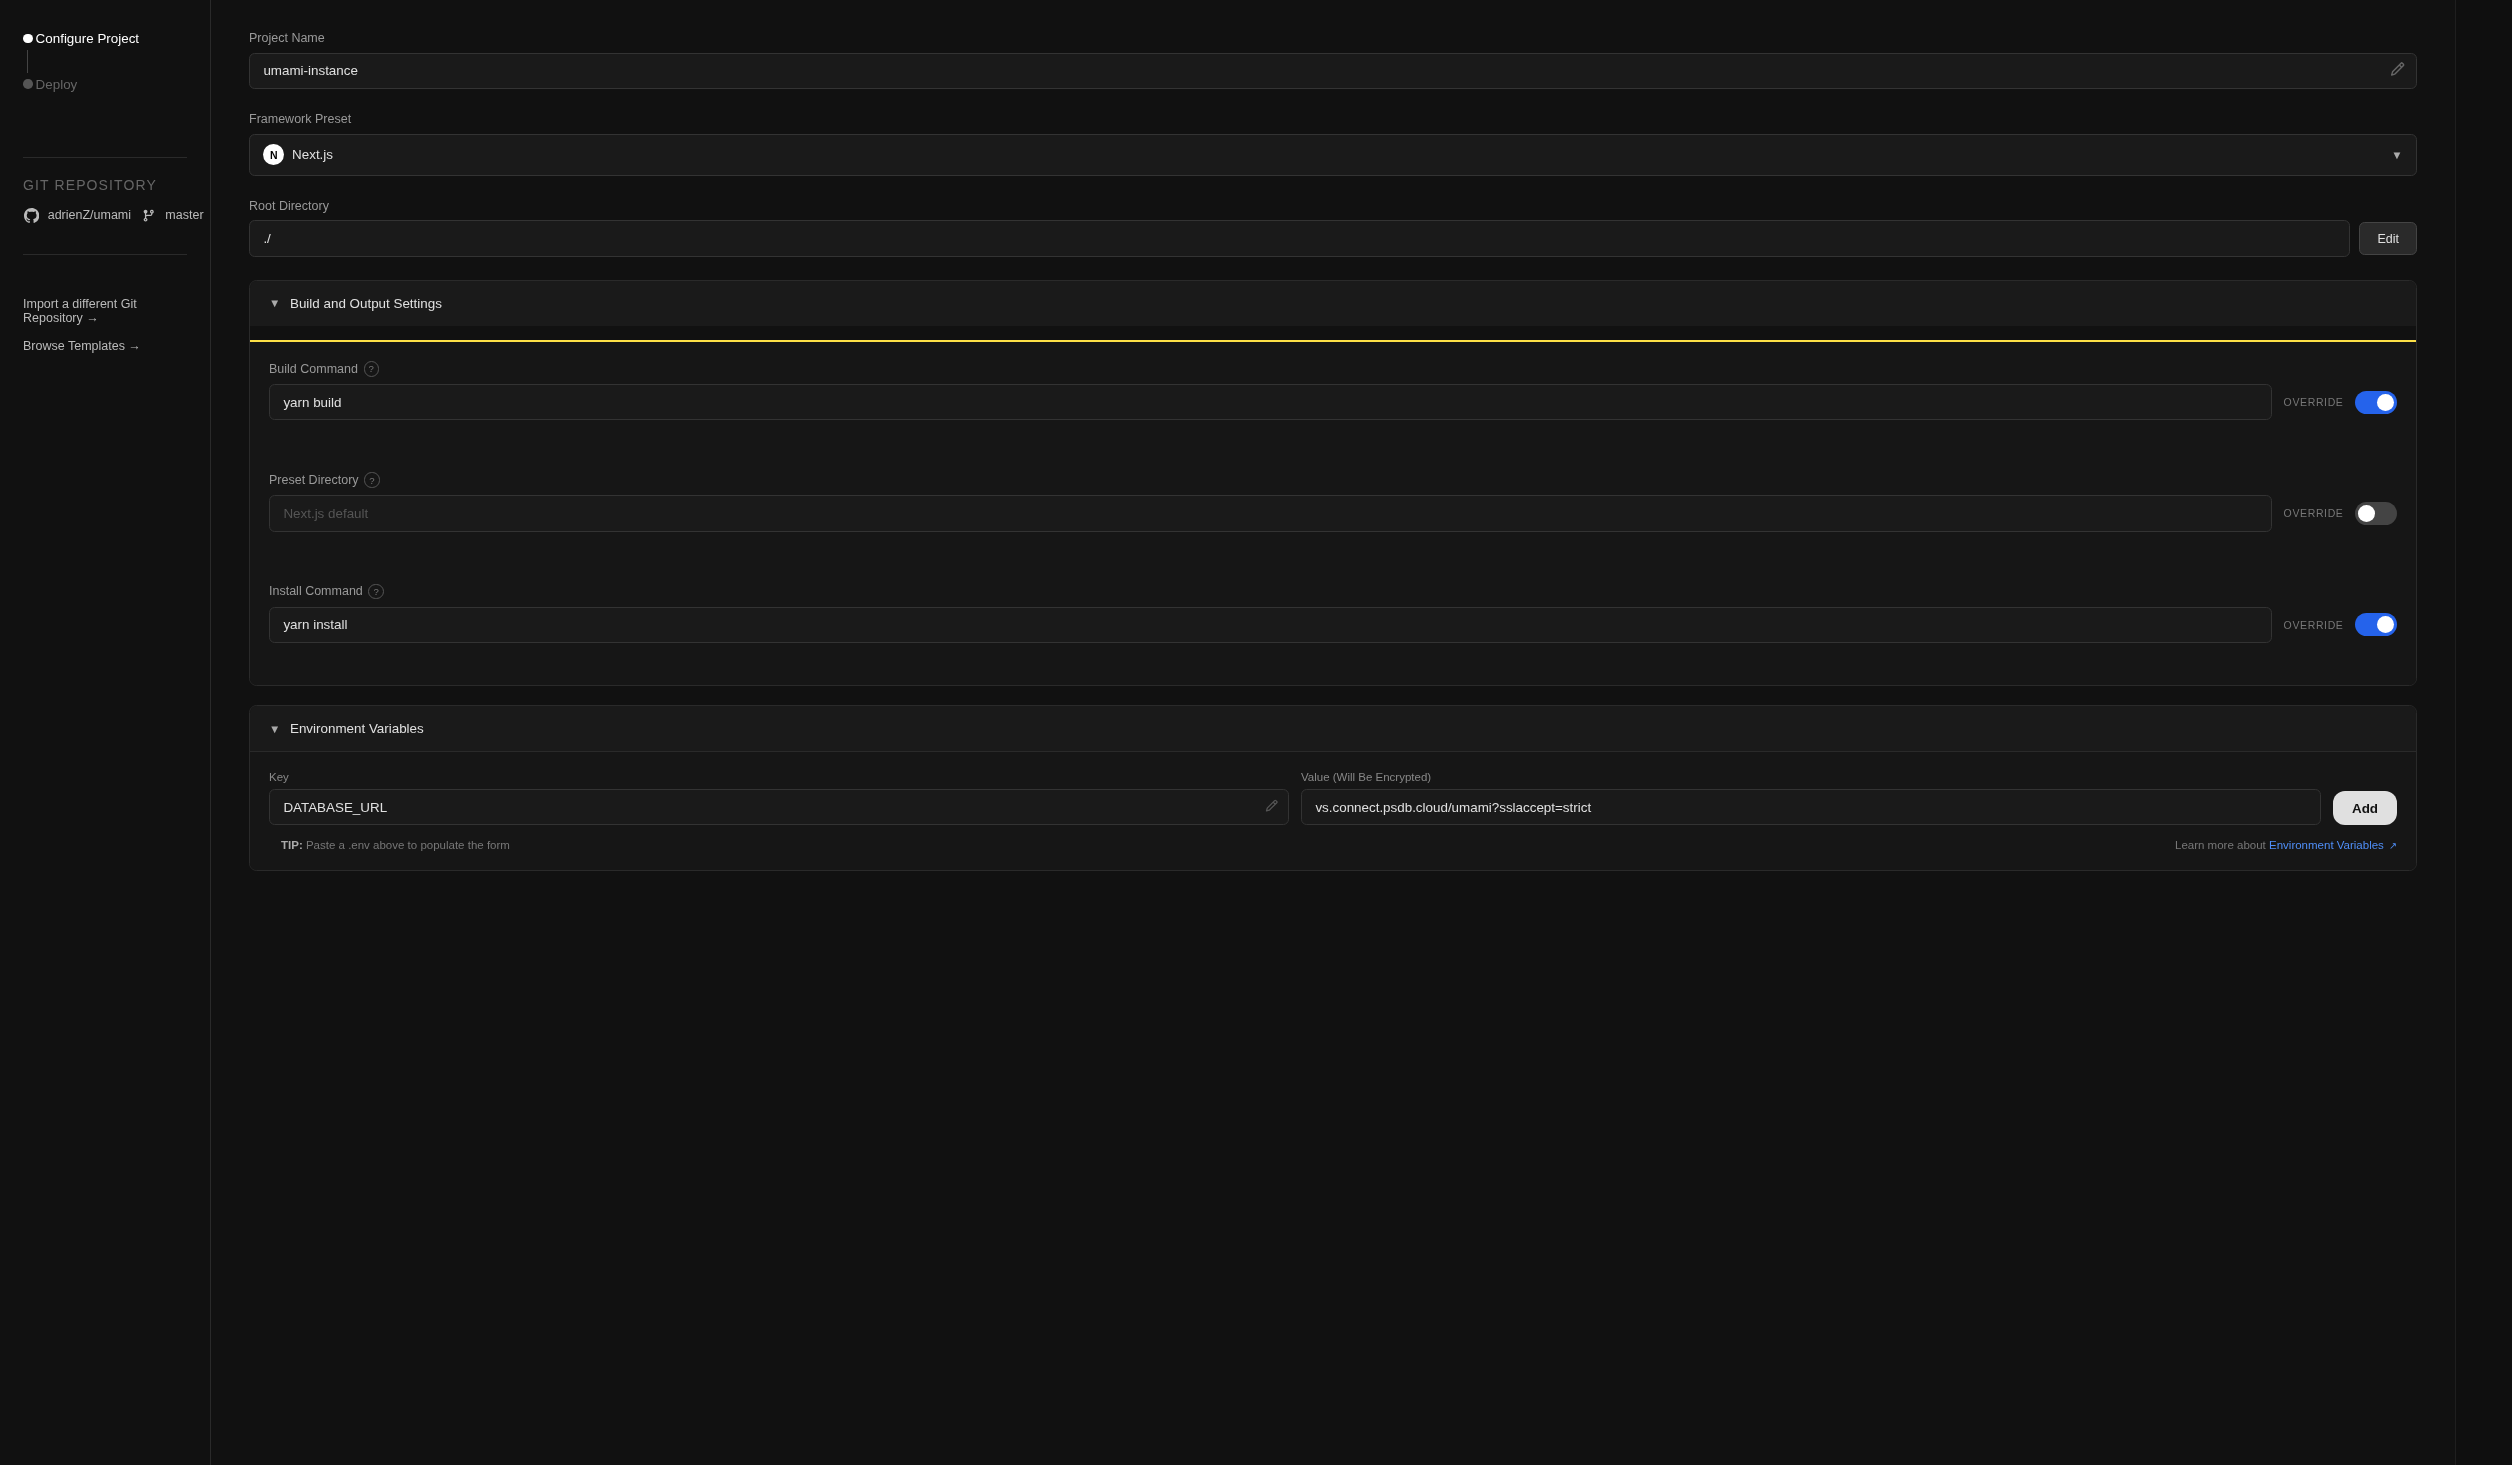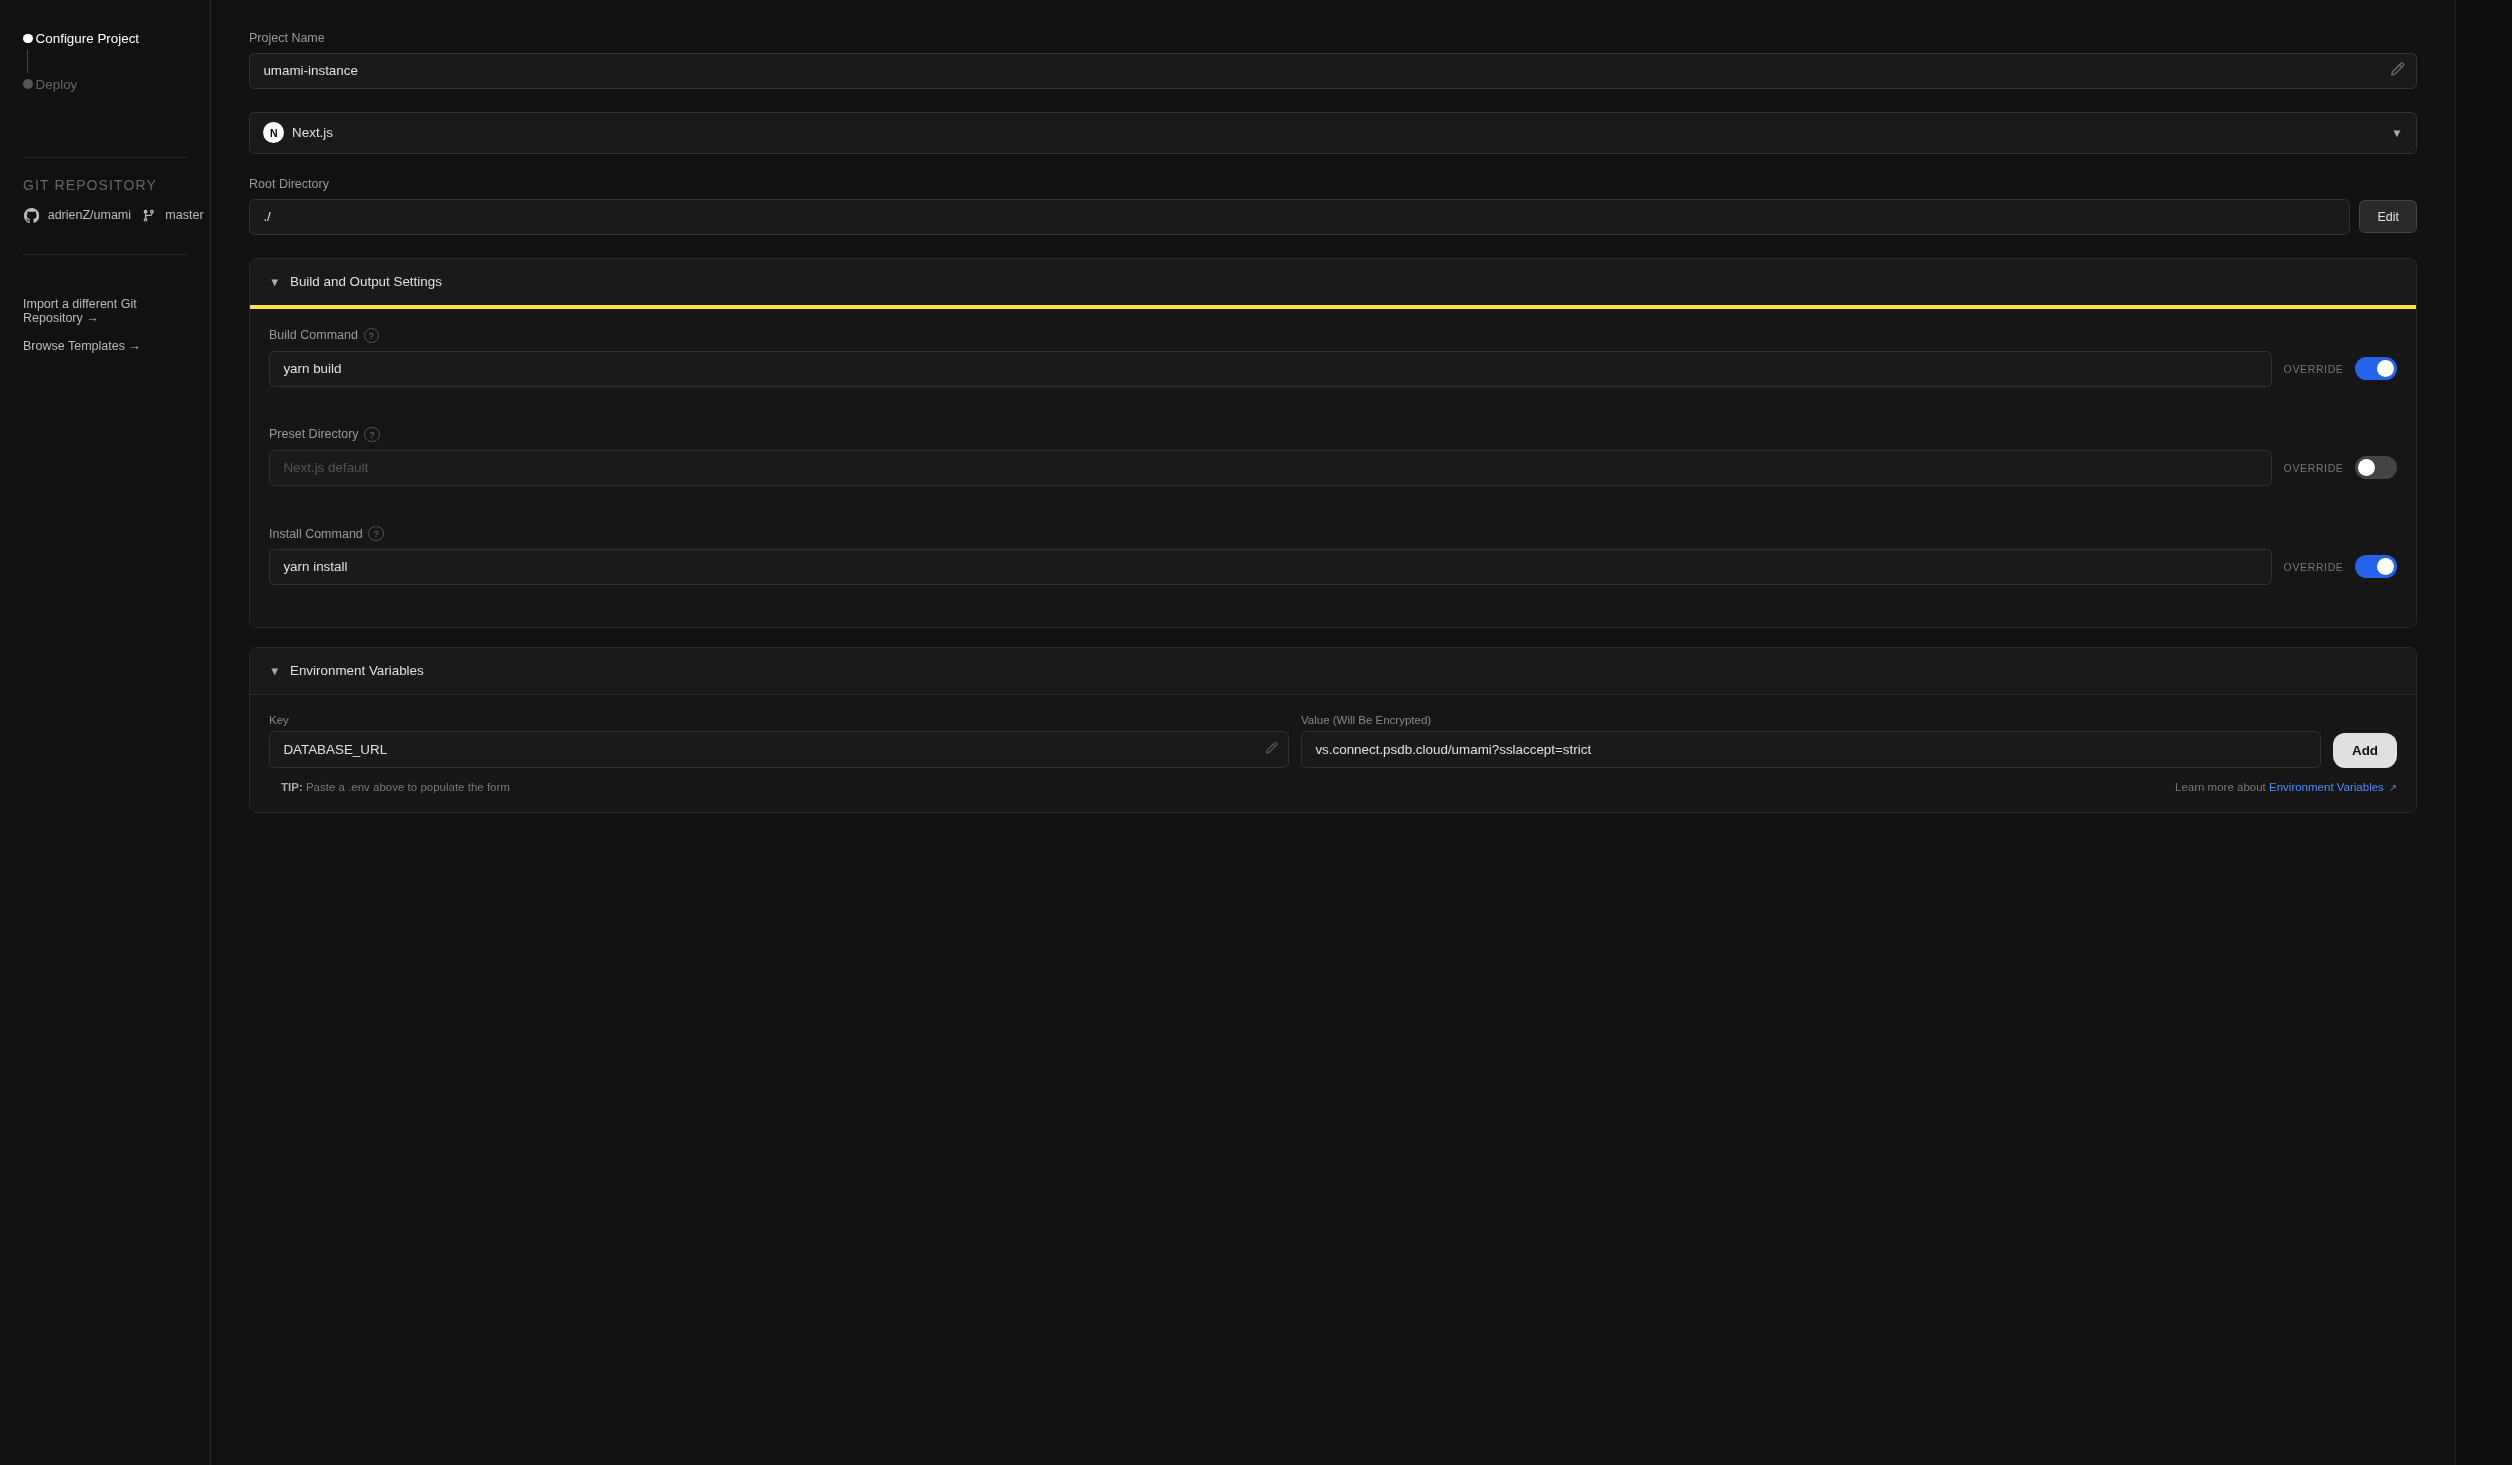--- a/index.html
+++ b/index.html
@@ -237,24 +237,25 @@
       font-size: 11.5px;
     }
     .collapsible-title {
       font-size: 13.4px;
       font-weight: 500;
       color: #e0e0e0;
     }
     .collapsible-body {
       padding: 19px;
       background: #161616;
-      border-top: 4px solid #fde047;
+      border-top: 2px solid #fde047;
       display: flex;
       flex-direction: column;
-      gap: 17px;
+      gap: 29px;
+      margin-top: 14px;
     }
     
     .override-row {
       display: flex;
       align-items: center;
       gap: 11.5px;
     }
     .override-input {
       flex: 1;
     }
@@ -426,20 +427,23 @@
         <input type="text" class="input-field" value="umami-instance" style="">
         <span class="input-icon-right">
           <svg width="15.3" height="15.3" viewBox="0 0 16 16" fill="#666">
             <path d="M11.013 1.427a1.75 1.75 0 012.474 0l1.086 1.086a1.75 1.75 0 010 2.474l-8.61 8.61c-.21.21-.47.364-.756.445l-3.251.93a.75.75 0 01-.927-.928l.929-3.25a1.75 1.75 0 01.445-.758l8.61-8.61zm1.414 1.06a.25.25 0 00-.354 0L10.811 3.75l1.439 1.44 1.263-1.263a.25.25 0 000-.354l-1.086-1.086zM11.189 6.25L9.75 4.81l-6.286 6.287a.25.25 0 00-.064.108l-.558 1.953 1.953-.558a.249.249 0 00.108-.064l6.286-6.286z"></path>
           </svg>
         </span>
       </div>
     </div>
 
     <div class="field-group">
+      <div class="field-label">
+        <span>Framework Preset</span>
+      </div>
       <div class="select-field">
         <div class="select-left">
           <div class="next-icon-badge">
             <span>N</span>
           </div>
           <span>Next.js</span>
         </div>
         <span class="chevron-icon">▼</span>
       </div>
     </div>

